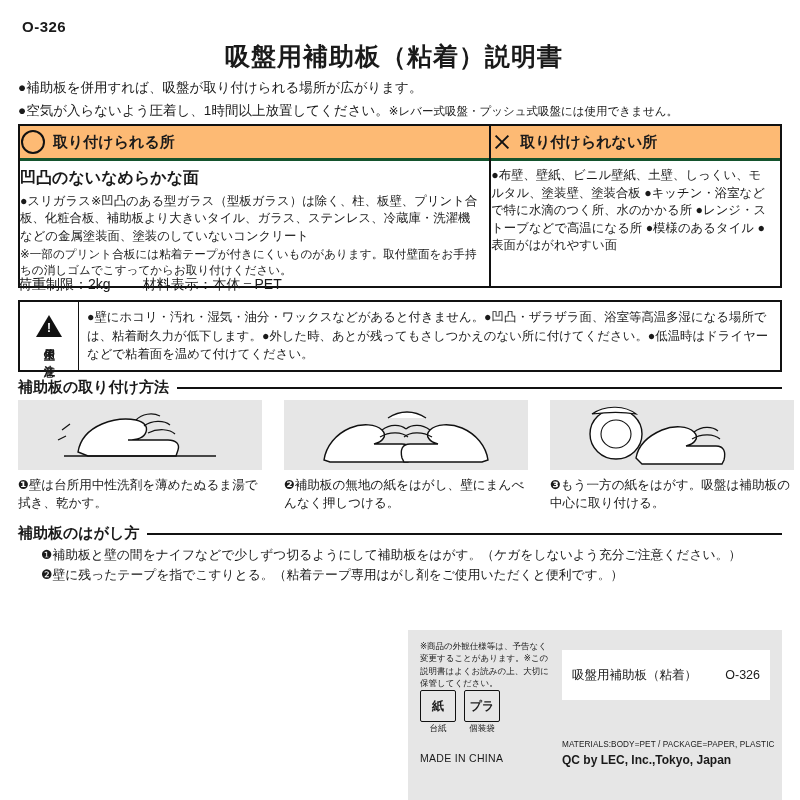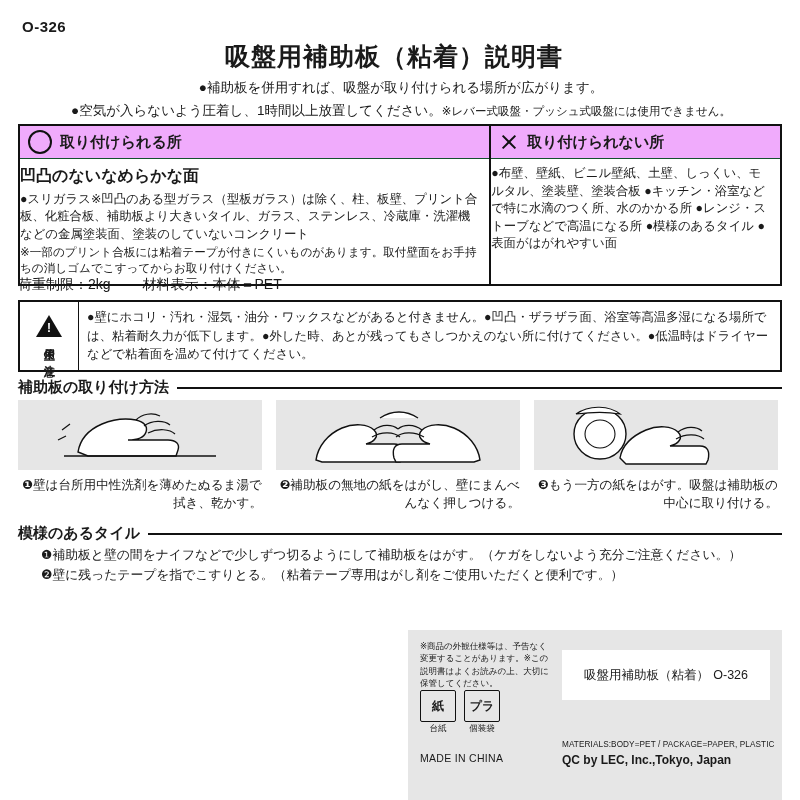--- a/index.html
+++ b/index.html
@@ -13,28 +13,28 @@
     -webkit-font-smoothing:antialiased;
   }
   .page{position:absolute;inset:0;}
 
   
   .code-top{position:absolute;left:22px;top:18px;font-size:15px;font-weight:bold;letter-spacing:.5px;}
   .doc-title{position:absolute;left:0;right:12px;top:40px;text-align:center;font-size:25px;font-weight:bold;letter-spacing:1px;}
 
   
   .intro{position:absolute;left:18px;top:78px;width:766px;}
-  .intro p{margin:0 0 3px 0;font-size:13.5px;line-height:1.5;text-align:center;}
+  .intro p{margin:0 0 3px 0;font-size:13.5px;line-height:1.5;}
   .intro .sub{font-size:11.5px;}
 
   
   .tbl{position:absolute;left:18px;top:124px;width:764px;border:2px solid #111;box-sizing:border-box;display:flex;}
   .col-l{width:62%;box-sizing:border-box;border-right:2px solid #111;}
   .col-r{width:38%;box-sizing:border-box;}
-  .col-head{background:#f0abfc;border-bottom:1px solid #14532d;padding:4px 8px;font-size:15px;font-weight:bold;display:flex;align-items:center;gap:8px;height:24px;}
+  .col-head{background:#fdba74;border-bottom:3px solid #14532d;padding:4px 1px;font-size:15px;font-weight:bold;display:flex;align-items:center;gap:8px;height:24px;}
   .col-body{padding:6px 8px 8px 0;font-size:12.4px;line-height:1.42;}
   .sym{display:inline-block;width:20px;height:20px;position:relative;flex:none;}
   .sym.circle{border:2px solid #111;border-radius:50%;}
   .sym.cross::before,.sym.cross::after{content:"";position:absolute;left:50%;top:1px;width:2px;height:18px;background:#111;}
   .sym.cross::before{transform:translateX(-50%) rotate(45deg);}
   .sym.cross::after{transform:translateX(-50%) rotate(-45deg);}
   .subhead{font-size:16px;font-weight:bold;margin:0 0 3px 0;}
   .note{font-size:11.6px;line-height:1.4;}
 
   
@@ -48,37 +48,37 @@
   .tri::after{content:"!";position:absolute;left:-3px;top:6px;color:#fff;font-size:12px;font-weight:bold;width:6px;text-align:center;}
   .vert{writing-mode:vertical-rl;font-size:11px;font-weight:bold;letter-spacing:1px;margin-top:2px;}
   .caution-body{padding:6px 8px;font-size:12.4px;line-height:1.5;}
 
   
   .sec{position:absolute;left:18px;width:764px;display:flex;align-items:center;gap:8px;}
   .sec .t{font-size:15px;font-weight:bold;white-space:nowrap;}
   .sec .rule{flex:1;height:0;border-top:2px solid #111;}
 
   
-  .steps{position:absolute;left:18px;top:400px;width:764px;display:flex;gap:14px;text-align:right;}
+  .steps{position:absolute;left:18px;top:400px;width:764px;display:flex;gap:22px;}
   .step{width:244px;}
   .illus{width:244px;height:70px;background:#e6e6e6;position:relative;overflow:hidden;}
   .cap{font-size:12.6px;line-height:1.45;margin-top:6px;}
   .cap .num{font-weight:bold;}
 
   
   .remove{position:absolute;left:18px;top:545px;width:764px;font-size:12.8px;line-height:1.6;margin-left:23px;}
 
   
   .panel{position:absolute;left:408px;top:630px;width:374px;height:170px;background:#e6e6e6;}
   .panel-note{position:absolute;left:420px;top:640px;width:130px;font-size:8.5px;line-height:1.45;}
   .recy{position:absolute;left:420px;top:690px;display:flex;gap:8px;}
   .recy-item{text-align:center;font-size:8.5px;}
   .recy-mark{width:34px;height:30px;border:1.5px solid #111;border-radius:2px;position:relative;display:flex;align-items:center;justify-content:center;font-size:12px;font-weight:bold;margin-bottom:1px;}
   .made{position:absolute;left:420px;top:752px;font-size:10.5px;letter-spacing:.3px;}
-  .label{position:absolute;left:562px;top:650px;width:208px;height:50px;background:#fff;display:flex;align-items:center;justify-content:space-between;padding:0 22px;box-sizing:border-box;font-size:12.5px;}
+  .label{position:absolute;left:562px;top:650px;width:208px;height:50px;background:#fff;display:flex;align-items:center;justify-content:space-between;padding:0 10px;box-sizing:border-box;font-size:12.5px;}
   .materials{position:absolute;left:562px;top:740px;width:218px;font-size:8.2px;letter-spacing:.1px;}
   .qc{position:absolute;left:562px;top:753px;font-size:12px;font-weight:bold;}
 </style>
 </head>
 <body>
 
 <div class="page">
 
   <div class="code-top">O-326</div>
   <div class="doc-title">吸盤用補助板（粘着）説明書</div>
@@ -164,21 +164,21 @@
           <path d="M86 58 C88 46 98 36 112 30 C124 25 138 26 144 32 C150 38 144 44 136 46 L166 46 C174 46 176 52 174 60 L172 64 L92 64 Z" fill="#fff" stroke="#111" stroke-width="1.4"></path>
           <path d="M144 32 C152 26 162 26 168 31" fill="none" stroke="#111" stroke-width="1.2"></path>
           <path d="M142 39 C152 33 164 34 170 39" fill="none" stroke="#111" stroke-width="1.2"></path>
         </svg>
       </div>
       <div class="cap"><span class="num">❸</span><span>もう一方の紙をはがす。吸盤は補助板の中心に取り付ける。</span></div>
     </div>
   </div>
 
   <div class="sec" style="top:524px;">
-    <span class="t">模様のあるタイル</span>
+    <span class="t">補助板のはがし方</span>
     <span class="rule"></span>
   </div>
 
   <div class="remove">
     <div>❶補助板と壁の間をナイフなどで少しずつ切るようにして補助板をはがす。（ケガをしないよう充分ご注意ください。）</div>
     <div>❷壁に残ったテープを指でこすりとる。（粘着テープ専用はがし剤をご使用いただくと便利です。）</div>
   </div>
 
   <div class="panel"></div>
   <div class="panel-note">※商品の外観仕様等は、予告なく変更することがあります。※この説明書はよくお読みの上、大切に保管してください。</div>

